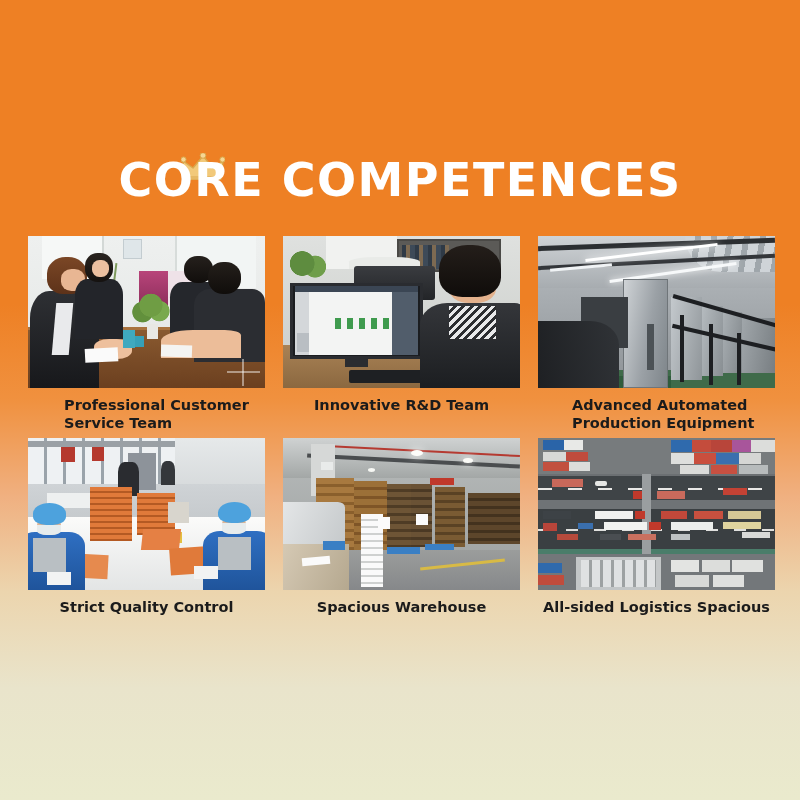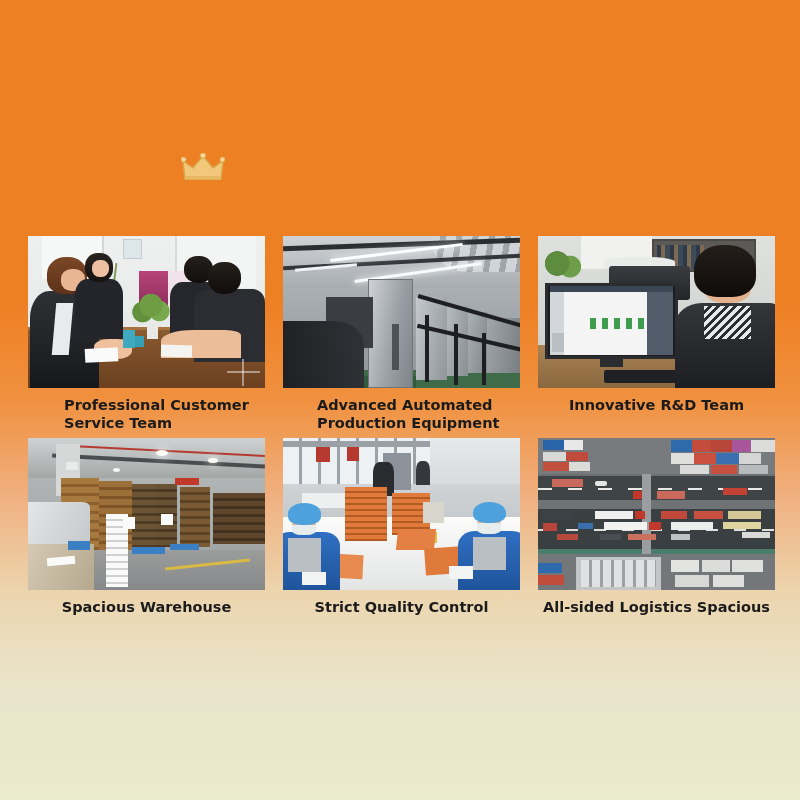--- a/index.html
+++ b/index.html
@@ -344,20 +344,21 @@
 <div id="page">
 
   <div id="title-block">
     <svg id="crown-icon" viewBox="0 0 44 32">
       <path d="M4 26 L2 8 L12 15 L22 3 L32 15 L42 8 L40 26 Z" fill="#f2c97a" stroke="#d9a94e" stroke-width="1.4" stroke-linejoin="round"></path>
       <circle cx="2.5" cy="6.5" r="2.6" fill="#f6d694" stroke="#d9a94e" stroke-width="1"></circle>
       <circle cx="22" cy="2.5" r="2.8" fill="#f6d694" stroke="#d9a94e" stroke-width="1"></circle>
       <circle cx="41.5" cy="6.5" r="2.6" fill="#f6d694" stroke="#d9a94e" stroke-width="1"></circle>
       <rect x="4" y="23" width="36" height="3.6" fill="#e6b864"></rect>
     </svg>
+    <h1 id="page-title">CORE COMPETENCES</h1>
   </div>
 
   <div id="cards-grid">
 
     <div class="card">
       <div class="card-photo">
         <div class="scene">
           <div class="o mr-wall"></div>
             <div class="o mr-winA"></div>
             <div class="o mr-winB"></div>
@@ -389,20 +390,50 @@
           <div class="o mr-wm"></div>
         </div>
       </div>
       <div class="card-caption cap-c1">Professional Customer
 Service Team</div>
     </div>
 
     <div class="card">
       <div class="card-photo">
         <div class="scene">
+          <div class="o rd-bg"></div>
+            <div class="o rd-wall"></div>
+          <div class="o rd-shelf"></div>
+            <div class="o rd-books"></div>
+          <div class="o rd-plant"></div>
+          <div class="o rd-prnTop"></div>
+            <div class="o rd-prn"></div>
+          <div class="o rd-desk"></div>
+          <div class="o rd-bottle"></div>
+          <div class="o rd-mon"></div>
+            <div class="o rd-scr"></div>
+            <div class="o rd-scrBar"></div>
+          <div class="o rd-scrL"></div>
+            <div class="o rd-scrR"></div>
+          <div class="o rd-scrIco"></div>
+            <div class="o rd-scrTxt"></div>
+          <div class="o rd-stand"></div>
+            <div class="o rd-kb"></div>
+          <div class="o rd-manB"></div>
+            <div class="o rd-collar"></div>
+          <div class="o rd-manE"></div>
+            <div class="o rd-manH"></div>
+        </div>
+      </div>
+      <div class="card-caption">Innovative R&amp;D Team</div>
+    </div>
+
+    <div class="card">
+      <div class="card-photo">
+        <div class="scene">
           <div class="o pe-bg"></div>
             <div class="o pe-ceil"></div>
             <div class="o pe-duct"></div>
           <div class="o pe-beam1"></div>
             <div class="o pe-beam2"></div>
           <div class="o pe-lamp1"></div>
             <div class="o pe-lamp2"></div>
             <div class="o pe-lamp3"></div>
           <div class="o pe-floor"></div>
             <div class="o pe-floor2"></div>
@@ -416,85 +447,20 @@
             <div class="o pe-dark"></div>
           <div class="o pe-rail"></div>
             <div class="o pe-rail2"></div>
           <div class="o pe-post1"></div>
             <div class="o pe-post2"></div>
             <div class="o pe-post3"></div>
         </div>
       </div>
       <div class="card-caption cap-left">Advanced Automated
 Production Equipment</div>
-    </div>
-
-    <div class="card">
-      <div class="card-photo">
-        <div class="scene">
-          <div class="o rd-bg"></div>
-            <div class="o rd-wall"></div>
-          <div class="o rd-shelf"></div>
-            <div class="o rd-books"></div>
-          <div class="o rd-plant"></div>
-          <div class="o rd-prnTop"></div>
-            <div class="o rd-prn"></div>
-          <div class="o rd-desk"></div>
-          <div class="o rd-bottle"></div>
-          <div class="o rd-mon"></div>
-            <div class="o rd-scr"></div>
-            <div class="o rd-scrBar"></div>
-          <div class="o rd-scrL"></div>
-            <div class="o rd-scrR"></div>
-          <div class="o rd-scrIco"></div>
-            <div class="o rd-scrTxt"></div>
-          <div class="o rd-stand"></div>
-            <div class="o rd-kb"></div>
-          <div class="o rd-manB"></div>
-            <div class="o rd-collar"></div>
-          <div class="o rd-manE"></div>
-            <div class="o rd-manH"></div>
-        </div>
-      </div>
-      <div class="card-caption">Innovative R&amp;D Team</div>
-    </div>
-
-    <div class="card">
-      <div class="card-photo">
-        <div class="scene">
-          <div class="o wh-bg"></div>
-            <div class="o wh-ceil"></div>
-          <div class="o wh-pipeD"></div>
-            <div class="o wh-pipeR"></div>
-          <div class="o wh-col"></div>
-            <div class="o wh-sign"></div>
-          <div class="o wh-lampA"></div>
-            <div class="o wh-lampB"></div>
-            <div class="o wh-lampC"></div>
-          <div class="o wh-floor"></div>
-            <div class="o wh-line"></div>
-          <div class="o wh-sF"></div>
-            <div class="o wh-sE"></div>
-            <div class="o wh-sD"></div>
-          <div class="o wh-sC"></div>
-            <div class="o wh-sB"></div>
-            <div class="o wh-sA"></div>
-          <div class="o wh-redsg"></div>
-          <div class="o wh-palA"></div>
-            <div class="o wh-palB"></div>
-          <div class="o wh-stk"></div>
-            <div class="o wh-lbl2"></div>
-            <div class="o wh-lbl3"></div>
-          <div class="o wh-wrapA"></div>
-            <div class="o wh-wrapB"></div>
-          <div class="o wh-blue"></div>
-            <div class="o wh-lbl1"></div>
-        </div>
-      </div>
-      <div class="card-caption">Spacious Warehouse</div>
     </div>
 
     <div class="card">
       <div class="card-photo">
         <div class="scene">
           <div class="o qc-bg"></div>
             <div class="o qc-winwall"></div>
             <div class="o qc-wallR"></div>
           <div class="o qc-beam"></div>
             <div class="o qc-redA"></div>
@@ -520,20 +486,55 @@
             <div class="o qc-w1g"></div>
           <div class="o qc-w2b"></div>
             <div class="o qc-w2v"></div>
             <div class="o qc-w2f"></div>
           <div class="o qc-w2m"></div>
             <div class="o qc-w2h"></div>
             <div class="o qc-w2g"></div>
         </div>
       </div>
       <div class="card-caption">Strict Quality Control</div>
+    </div>
+
+    <div class="card">
+      <div class="card-photo">
+        <div class="scene">
+          <div class="o wh-bg"></div>
+            <div class="o wh-ceil"></div>
+          <div class="o wh-pipeD"></div>
+            <div class="o wh-pipeR"></div>
+          <div class="o wh-col"></div>
+            <div class="o wh-sign"></div>
+          <div class="o wh-lampA"></div>
+            <div class="o wh-lampB"></div>
+            <div class="o wh-lampC"></div>
+          <div class="o wh-floor"></div>
+            <div class="o wh-line"></div>
+          <div class="o wh-sF"></div>
+            <div class="o wh-sE"></div>
+            <div class="o wh-sD"></div>
+          <div class="o wh-sC"></div>
+            <div class="o wh-sB"></div>
+            <div class="o wh-sA"></div>
+          <div class="o wh-redsg"></div>
+          <div class="o wh-palA"></div>
+            <div class="o wh-palB"></div>
+          <div class="o wh-stk"></div>
+            <div class="o wh-lbl2"></div>
+            <div class="o wh-lbl3"></div>
+          <div class="o wh-wrapA"></div>
+            <div class="o wh-wrapB"></div>
+          <div class="o wh-blue"></div>
+            <div class="o wh-lbl1"></div>
+        </div>
+      </div>
+      <div class="card-caption">Spacious Warehouse</div>
     </div>
 
     <div class="card">
       <div class="card-photo">
         <div class="scene">
           <div class="o lg-bg"></div>
             <div class="o lg-top"></div>
             <div class="o lg-bot"></div>
           <div class="o lg-road1"></div>
             <div class="o lg-median"></div>

